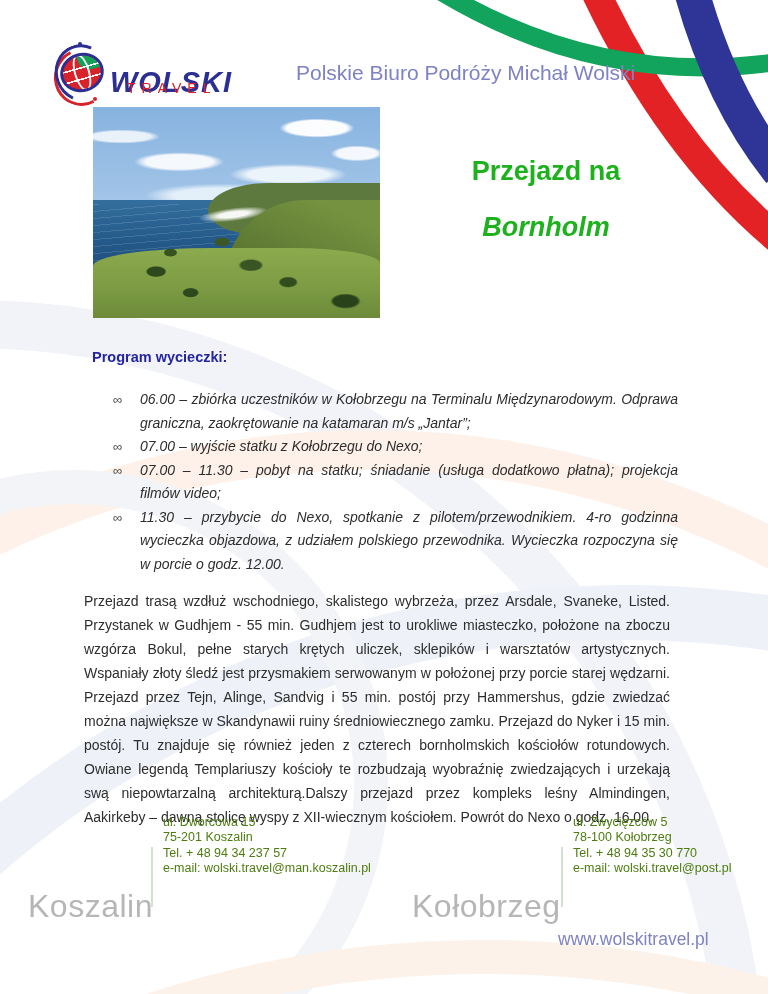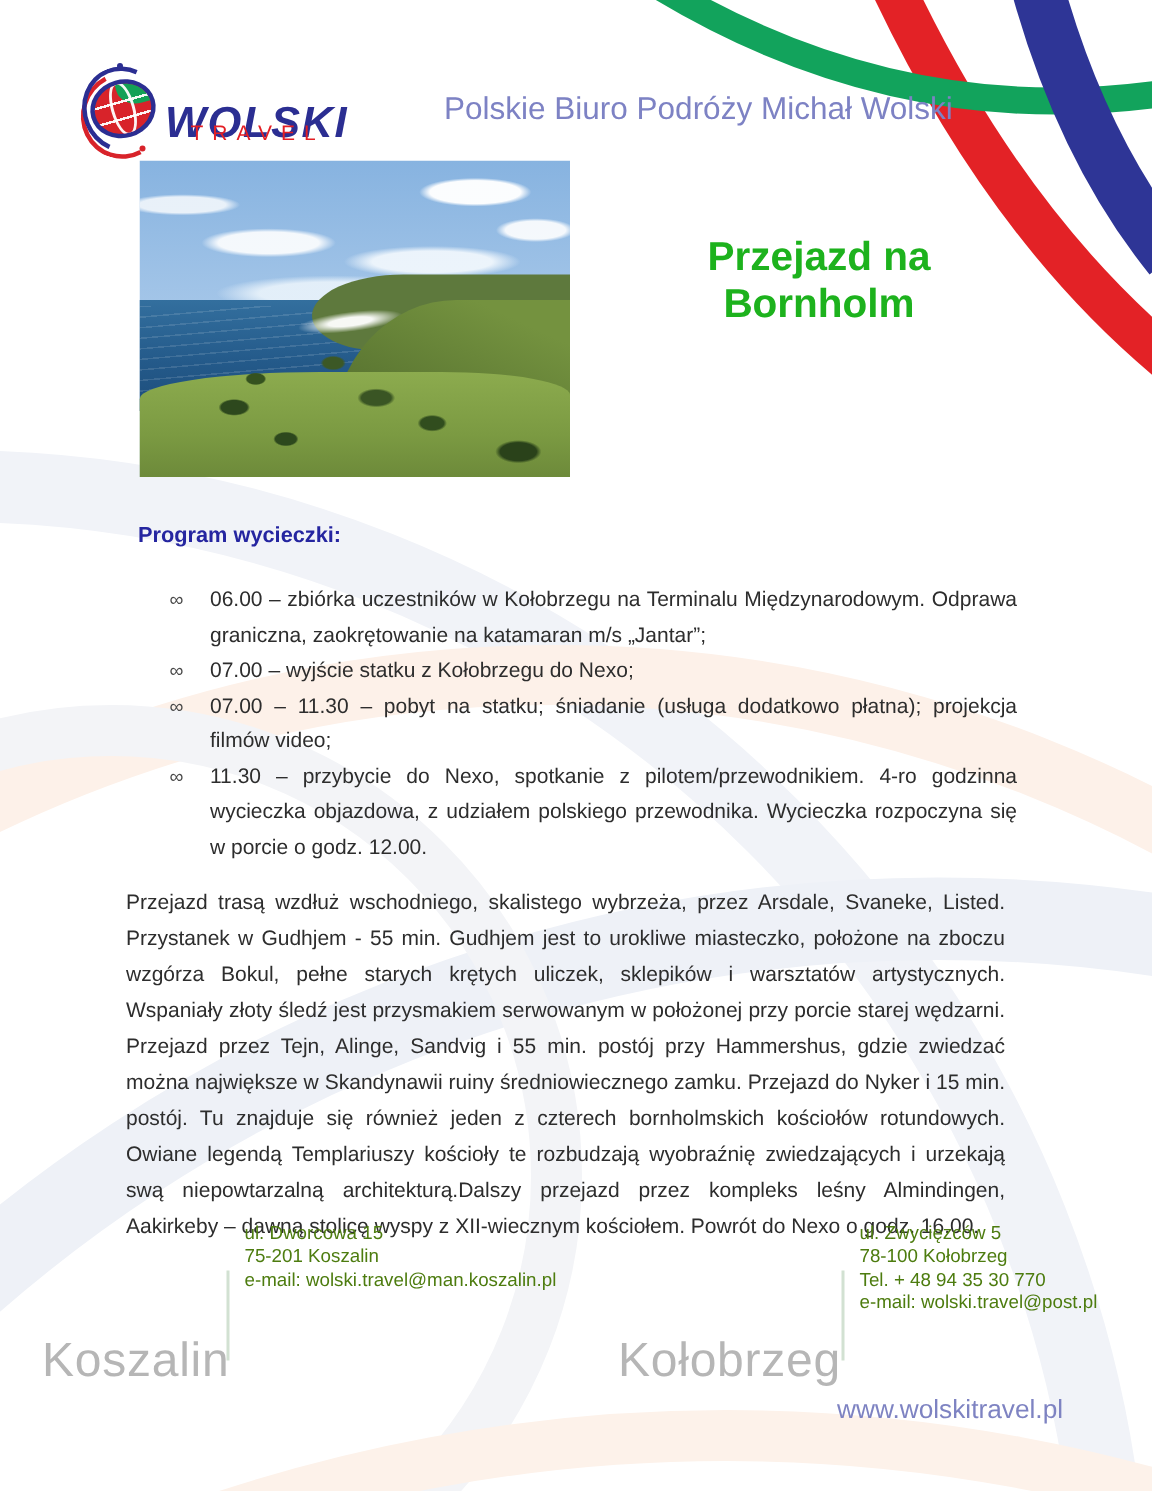--- a/index.html
+++ b/index.html
@@ -75,29 +75,29 @@
      radial-gradient(ellipse 18px 9px at 55% 75%,#3a5524 55%,transparent 70%),
      radial-gradient(ellipse 14px 8px at 68% 83%,#314d1e 55%,transparent 70%),
      radial-gradient(ellipse 12px 7px at 45% 64%,#3c5826 55%,transparent 70%),
      radial-gradient(ellipse 22px 11px at 88% 92%,#2a421a 55%,transparent 70%);}
   .ph-surf{position:absolute;left:37%;top:48%;width:24%;height:6%;transform:rotate(-7deg);
      background:radial-gradient(ellipse,rgba(255,255,255,.95) 30%,transparent 72%);}
 
   
   .trip-title{position:absolute;left:400px;top:156px;width:292px;text-align:center;z-index:2;
      color:#1db21d;font-weight:bold;font-size:27px;}
-  .trip-title .l2{}
+  .trip-title .l2{margin-top:25px;font-style:italic;}
 
   
   .program-heading{position:absolute;left:92px;top:349px;font-size:14.5px;font-weight:bold;
      color:#2525a0;z-index:2;}
   .program-list{position:absolute;left:92px;top:388px;width:586px;z-index:2;}
   .program-item{display:flex;font-size:14px;line-height:23.5px;}
   .pi-bullet{width:48px;padding-left:21px;box-sizing:border-box;color:#4a4a4a;font-size:13px;}
-  .pi-text{flex:1;text-align:justify;}
+  .pi-text{flex:1;text-align:justify;font-style:italic;}
 
   
   .description{position:absolute;left:84px;top:589px;width:586px;font-size:14px;
      line-height:24px;text-align:justify;z-index:2;}
 
   
   .office-city{position:absolute;font-size:32px;color:#b6b6b6;letter-spacing:.5px;z-index:2;margin-top:26px;}
   .city-l{left:28px;top:862px;}
   .city-r{left:412px;top:862px;}
   .office-divider{position:absolute;width:2px;height:60px;top:847px;background:#d2e1d2;z-index:2;}
@@ -179,20 +179,21 @@
     </div>
   </div>
 
   <div class="description">Przejazd trasą wzdłuż wschodniego, skalistego wybrzeża, przez Arsdale, Svaneke, Listed. Przystanek w Gudhjem - 55 min. Gudhjem jest to urokliwe miasteczko, położone na zboczu wzgórza Bokul, pełne starych krętych uliczek, sklepików i warsztatów artystycznych. Wspaniały złoty śledź jest przysmakiem serwowanym w położonej przy porcie starej wędzarni. Przejazd przez Tejn, Alinge, Sandvig i 55 min. postój przy Hammershus, gdzie zwiedzać można największe w Skandynawii ruiny średniowiecznego zamku. Przejazd do Nyker i 15 min. postój. Tu znajduje się również jeden z czterech bornholmskich kościołów rotundowych. Owiane legendą Templariuszy kościoły te rozbudzają wyobraźnię zwiedzających i urzekają swą niepowtarzalną architekturą.Dalszy przejazd przez kompleks leśny Almindingen, Aakirkeby – dawną stolicę wyspy z XII-wiecznym kościołem. Powrót do Nexo o godz. 16.00.</div>
 
   <div class="office-city city-l">Koszalin</div>
   <div class="office-divider div-l"></div>
   <div class="office-contact contact-l">
     <div>ul. Dworcowa 15</div>
     <div>75-201 Koszalin</div>
+    <div>Tel. + 48 94 34 237 57</div>
     <div>e-mail: wolski.travel@man.koszalin.pl</div>
   </div>
 
   <div class="office-city city-r">Kołobrzeg</div>
   <div class="office-divider div-r"></div>
   <div class="office-contact contact-r">
     <div>ul. Zwycięzców 5</div>
     <div>78-100 Kołobrzeg</div>
     <div>Tel. + 48 94 35 30 770</div>
     <div>e-mail: wolski.travel@post.pl</div>

